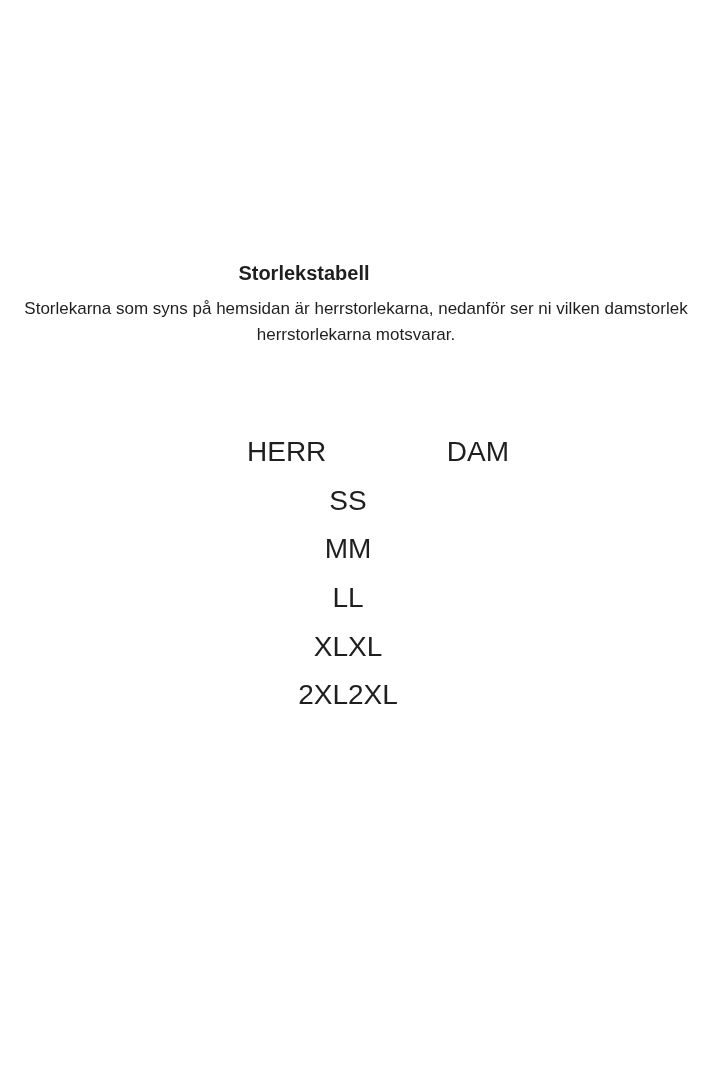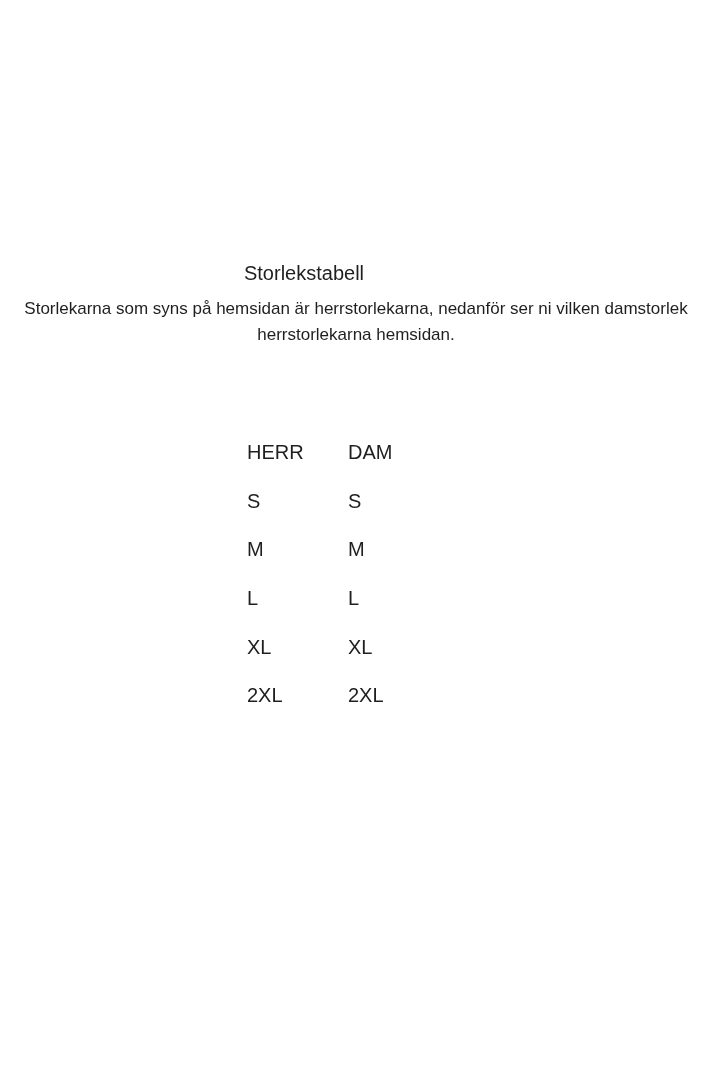--- a/index.html
+++ b/index.html
@@ -17,62 +17,62 @@
     color: #1f1f1f;
   }
   .doc-title {
     position: absolute;
     top: 258px;
     left: 0;
     width: 608px;
     text-align: center;
     font-size: 20px;
     line-height: 30px;
-    font-weight: 400;
+    font-weight: 700;
   }
   .doc-intro {
     position: absolute;
     top: 296px;
     left: 0;
     width: 712px;
     text-align: center;
     font-size: 17px;
     line-height: 26px;
     font-weight: 400;
   }
   .size-table {
     position: absolute;
     top: 437px;
     left: 247px;
     display: grid;
     grid-template-columns: 101px 161px;
     grid-auto-rows: 48.7px;
-    font-size: 20px;
+    font-size: 28px;
     line-height: 30px;
   }
   .size-table .cell {
     white-space: nowrap;
   }
   .size-table .col-herr {
     text-align: left;
   }
   .size-table .col-dam {
-    text-align: left;
+    text-align: right;
   }
 </style>
 </head>
 <body>
 
 <div class="page">
 
   <div class="doc-title">Storlekstabell</div>
 
   <div class="doc-intro">
     <div>Storlekarna som syns på hemsidan är herrstorlekarna, nedanför ser ni vilken damstorlek</div>
-    <div>herrstorlekarna hemsidan.</div>
+    <div>herrstorlekarna motsvarar.</div>
   </div>
 
   <div class="size-table">
 
     <div class="cell col-herr">HERR</div>
     <div class="cell col-dam">DAM</div>
 
     <div class="cell col-dam">S</div>
 
     <div class="cell col-herr">S</div>

